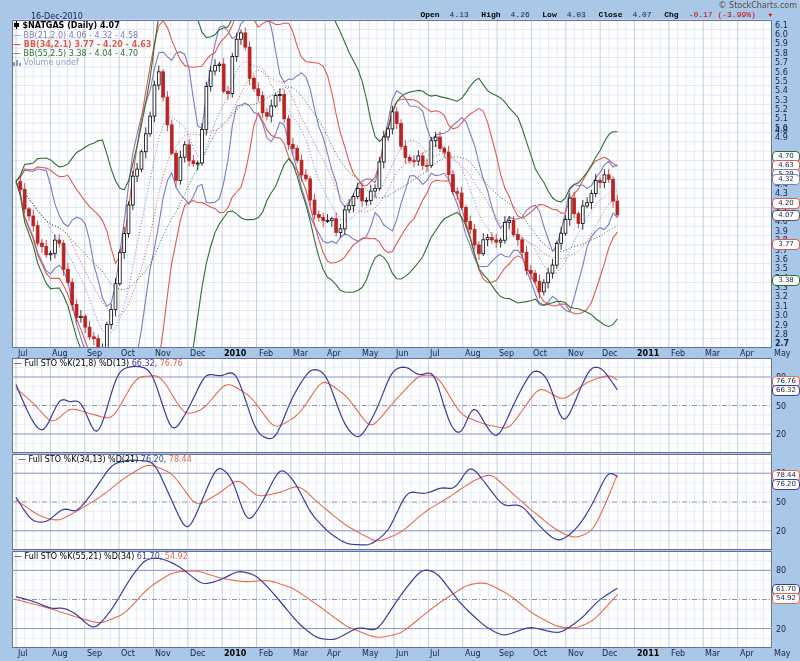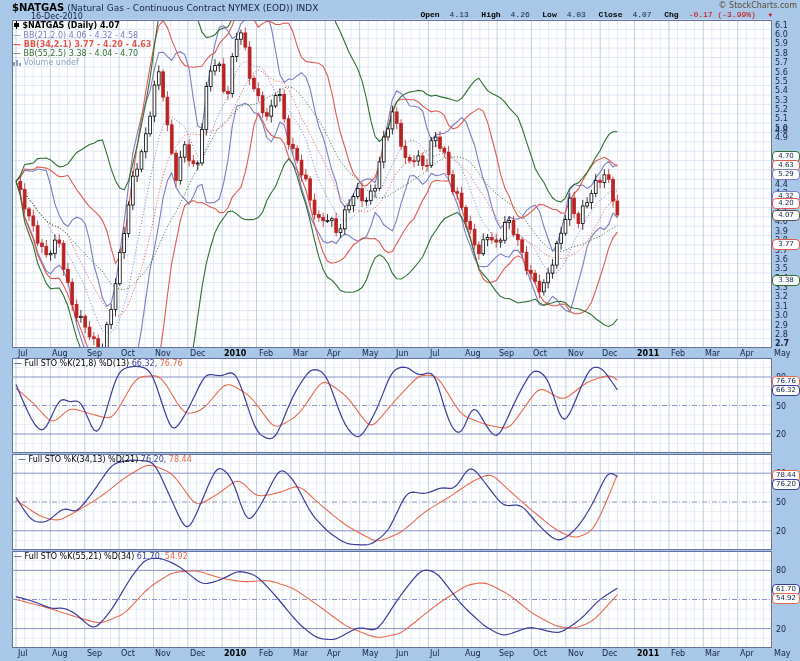--- a/index.html
+++ b/index.html
@@ -767,23 +767,20 @@
         <clipPath id="pclip2">
           <rect x="13" y="552" width="758" height="95"></rect>
         </clipPath>
         <g clip-path="url(#pclip2)">
           <path d="M16.0 599.5L18.5 600.1L21.0 600.8L23.5 601.4L26.1 602.1L28.6 602.7L31.1 603.4L33.6 604.0L36.1 604.7L38.6 605.3L41.2 606.0L43.7 606.7L46.2 607.4L48.7 608.2L51.2 608.9L53.7 609.7L56.3 610.5L58.8 611.4L61.3 612.2L63.8 613.0L66.3 613.8L68.8 614.6L71.4 615.4L73.9 616.2L76.4 617.0L78.9 617.7L81.4 618.4L83.9 619.2L86.5 619.9L89.0 620.6L91.5 621.3L94.0 621.9L96.5 622.4L99.0 622.6L101.5 622.4L104.1 621.9L106.6 621.1L109.1 620.1L111.6 619.1L114.1 618.1L116.6 617.1L119.2 615.9L121.7 614.6L124.2 612.9L126.7 610.9L129.2 608.5L131.7 605.8L134.3 603.1L136.8 600.4L139.3 597.7L141.8 595.0L144.3 592.4L146.8 590.0L149.4 587.8L151.9 585.8L154.4 584.0L156.9 582.3L159.4 580.7L161.9 579.1L164.5 577.5L167.0 575.9L169.5 574.6L172.0 573.5L174.5 572.7L177.0 572.1L179.6 571.8L182.1 571.6L184.6 571.4L187.1 571.2L189.6 571.0L192.1 570.9L194.6 571.0L197.2 571.2L199.7 571.7L202.2 572.3L204.7 573.1L207.2 573.9L209.7 574.7L212.3 575.5L214.8 576.3L217.3 577.0L219.8 577.7L222.3 578.3L224.8 578.8L227.4 579.3L229.9 579.7L232.4 580.1L234.9 580.5L237.4 580.9L239.9 581.2L242.5 581.5L245.0 581.6L247.5 581.6L250.0 581.5L252.5 581.4L255.0 581.2L257.6 581.0L260.1 580.8L262.6 580.7L265.1 580.6L267.6 580.7L270.1 581.0L272.6 581.6L275.2 582.3L277.7 583.0L280.2 583.9L282.7 584.7L285.2 585.5L287.7 586.4L290.3 587.4L292.8 588.6L295.3 589.9L297.8 591.5L300.3 593.2L302.8 594.9L305.4 596.6L307.9 598.3L310.4 600.0L312.9 601.8L315.4 603.6L317.9 605.4L320.5 607.2L323.0 609.0L325.5 610.9L328.0 612.8L330.5 614.6L333.0 616.5L335.6 618.4L338.1 620.2L340.6 622.0L343.1 623.8L345.6 625.4L348.1 626.8L350.7 628.0L353.2 629.1L355.7 630.1L358.2 631.1L360.7 632.1L363.2 633.0L365.7 634.0L368.3 635.0L370.8 635.9L373.3 636.6L375.8 637.1L378.3 637.3L380.8 637.2L383.4 636.9L385.9 636.5L388.4 636.0L390.9 635.5L393.4 634.9L395.9 634.3L398.5 633.5L401.0 632.4L403.5 630.9L406.0 629.2L408.5 627.2L411.0 625.2L413.6 623.2L416.1 621.2L418.6 619.2L421.1 617.1L423.6 615.1L426.1 613.1L428.7 611.1L431.2 609.0L433.7 607.1L436.2 605.2L438.7 603.4L441.2 601.7L443.7 600.0L446.3 598.3L448.8 596.7L451.3 595.1L453.8 593.5L456.3 591.9L458.8 590.2L461.4 588.7L463.9 587.3L466.4 586.1L468.9 585.1L471.4 584.4L473.9 583.9L476.5 583.5L479.0 583.1L481.5 583.0L484.0 583.1L486.5 583.6L489.0 584.4L491.6 585.5L494.1 586.8L496.6 588.1L499.1 589.4L501.6 590.7L504.1 592.1L506.7 593.6L509.2 595.2L511.7 596.9L514.2 598.8L516.7 600.8L519.2 602.8L521.7 604.8L524.3 606.9L526.8 608.9L529.3 610.8L531.8 612.6L534.3 614.3L536.8 615.8L539.4 617.3L541.9 618.6L544.4 619.9L546.9 621.2L549.4 622.5L551.9 623.8L554.5 624.9L557.0 625.9L559.5 626.6L562.0 627.1L564.5 627.4L567.0 627.7L569.6 627.9L572.1 627.9L574.6 627.8L577.1 627.3L579.6 626.5L582.1 625.6L584.7 624.5L587.2 623.4L589.7 622.1L592.2 620.5L594.7 618.6L597.2 616.3L599.8 613.8L602.3 611.1L604.8 608.4L607.3 605.7L609.8 602.9L612.3 600.2L614.8 597.5L617.4 594.7" fill="none" stroke="#e8694a" stroke-width="1.1"></path>
           <path d="M16.0 596.6L18.5 597.3L21.0 597.9L23.5 598.6L26.1 599.3L28.6 600.0L31.1 600.8L33.6 601.6L36.1 602.5L38.6 603.5L41.2 604.5L43.7 605.6L46.2 606.6L48.7 607.4L51.2 608.0L53.7 608.3L56.3 608.3L58.8 608.2L61.3 608.2L63.8 608.5L66.3 609.1L68.8 610.2L71.4 611.5L73.9 613.1L76.4 614.8L78.9 616.8L81.4 619.0L83.9 621.2L86.5 623.4L89.0 625.3L91.5 626.6L94.0 627.0L96.5 626.1L99.0 624.2L101.5 621.7L104.1 618.8L106.6 615.8L109.1 612.6L111.6 609.1L114.1 605.4L116.6 601.4L119.2 597.2L121.7 592.9L124.2 588.7L126.7 584.5L129.2 580.5L131.7 576.7L134.3 573.2L136.8 569.9L139.3 566.7L141.8 563.9L144.3 561.6L146.8 560.0L149.4 559.0L151.9 558.5L154.4 558.3L156.9 558.3L159.4 558.5L161.9 559.0L164.5 559.8L167.0 560.7L169.5 561.8L172.0 562.9L174.5 564.1L177.0 565.4L179.6 567.0L182.1 568.7L184.6 570.6L187.1 572.6L189.6 574.6L192.1 576.6L194.6 578.6L197.2 580.5L199.7 582.0L202.2 583.0L204.7 583.5L207.2 583.4L209.7 582.9L212.3 582.3L214.8 581.6L217.3 580.8L219.8 579.9L222.3 578.8L224.8 577.6L227.4 576.4L229.9 575.1L232.4 573.8L234.9 572.8L237.4 572.0L239.9 571.7L242.5 571.8L245.0 572.3L247.5 572.9L250.0 573.6L252.5 574.5L255.0 575.7L257.6 577.4L260.1 579.5L262.6 581.9L265.1 584.5L267.6 587.2L270.1 589.9L272.6 592.7L275.2 595.5L277.7 598.5L280.2 601.5L282.7 604.5L285.2 607.5L287.7 610.6L290.3 613.6L292.8 616.6L295.3 619.5L297.8 622.2L300.3 624.7L302.8 627.0L305.4 629.1L307.9 631.2L310.4 633.1L312.9 634.9L315.4 636.4L317.9 637.6L320.5 638.4L323.0 638.9L325.5 639.2L328.0 639.4L330.5 639.5L333.0 639.4L335.6 638.8L338.1 638.0L340.6 636.8L343.1 635.5L345.6 634.1L348.1 632.7L350.7 631.3L353.2 630.0L355.7 628.9L358.2 628.2L360.7 628.0L363.2 628.2L365.7 628.6L368.3 629.2L370.8 629.6L373.3 629.6L375.8 628.9L378.3 627.2L380.8 624.6L383.4 621.3L385.9 617.6L388.4 613.8L390.9 609.9L393.4 606.1L395.9 602.3L398.5 598.6L401.0 595.0L403.5 591.6L406.0 588.3L408.5 585.1L411.0 582.0L413.6 578.9L416.1 576.0L418.6 573.5L421.1 571.6L423.6 570.5L426.1 570.2L428.7 570.4L431.2 571.1L433.7 572.1L436.2 573.7L438.7 575.8L441.2 578.4L443.7 581.5L446.3 584.8L448.8 588.1L451.3 591.4L453.8 594.7L456.3 598.0L458.8 601.1L461.4 604.0L463.9 606.7L466.4 609.3L468.9 611.7L471.4 614.0L473.9 616.3L476.5 618.7L479.0 620.9L481.5 623.1L484.0 625.2L486.5 627.0L489.0 628.6L491.6 630.1L494.1 631.5L496.6 632.7L499.1 633.8L501.6 634.6L504.1 634.8L506.7 634.6L509.2 634.0L511.7 633.3L514.2 632.4L516.7 631.5L519.2 630.6L521.7 629.7L524.3 628.9L526.8 628.2L529.3 627.8L531.8 627.7L534.3 628.0L536.8 628.5L539.4 629.0L541.9 629.6L544.4 630.2L546.9 630.8L549.4 631.3L551.9 631.8L554.5 632.2L557.0 632.3L559.5 632.1L562.0 631.3L564.5 630.1L567.0 628.6L569.6 627.0L572.1 625.3L574.6 623.5L577.1 621.6L579.6 619.6L582.1 617.5L584.7 615.1L587.2 612.5L589.7 609.9L592.2 607.2L594.7 604.6L597.2 602.1L599.8 599.9L602.3 597.9L604.8 596.2L607.3 594.5L609.8 592.9L612.3 591.3L614.8 589.7L617.4 588.2" fill="none" stroke="#3c3c9c" stroke-width="1.2"></path>
         </g>
       </svg>
     </div>
 
-  <div class="abs t9 blk" style="left:12px;top:2px;white-space:nowrap;">
-    <span class="b t10">$NATGAS</span><span class="navy"> (Natural Gas - Continuous Contract NYMEX (EOD)) INDX</span>
-  </div>
   <div class="abs t8 navy" style="left:12px;top:12px;margin-left:19px;">16-Dec-2010</div>
   <div class="abs t8" style="right:3px;top:1px;color:#5a4a3a;">© StockCharts.com</div>
 
   <div class="abs t8 quote" style="right:28px;top:10px;white-space:nowrap;">
     <span class="b blk">Open</span><span class="navy">4.13</span>
     <span class="b blk">High</span><span class="navy">4.26</span>
     <span class="b blk">Low</span><span class="navy">4.03</span>
     <span class="b blk">Close</span><span class="navy">4.07</span>
     <span class="b blk">Chg</span><span style="color:#cc0000;">-0.17 (-3.99%)</span>
     <span style="color:#cc0000;font-size:6px;">▼</span>
@@ -925,21 +922,21 @@
       <span class="month" style="left:568px;top:649px;">Nov</span>
       <span class="month" style="left:602px;top:649px;">Dec</span>
       <span class="month yr" style="left:637px;top:649px;">2011</span>
       <span class="month" style="left:671px;top:649px;">Feb</span>
       <span class="month" style="left:705px;top:649px;">Mar</span>
       <span class="month" style="left:740px;top:649px;">Apr</span>
       <span class="month" style="left:774px;top:649px;">May</span>
       <div class="bubble" style="top: 151px; border-color: rgb(47, 111, 47);">4.70</div>
       <div class="bubble" style="top: 160px; border-color: rgb(224, 90, 80);">4.63</div>
       <div class="bubble" style="top: 169px; border-color: rgb(124, 124, 196);">5.29</div>
-      <div class="bubble" style="top: 191px; border-color: rgb(124, 124, 196);">4.32</div>
+      <div class="bubble" style="top: 174px; border-color: rgb(124, 124, 196);">4.32</div>
       <div class="bubble" style="top: 198px; border-color: rgb(224, 90, 80);">4.20</div>
       <div class="bubble" style="top: 210px; border-color: rgb(85, 85, 85);">4.07</div>
       <div class="bubble" style="top: 239px; border-color: rgb(224, 90, 80);">3.77</div>
       <div class="bubble" style="top: 275px; border-color: rgb(47, 111, 47);">3.38</div>
       <div class="bubble" style="top: 376px; border-color: rgb(232, 105, 74);">76.76</div>
       <div class="bubble" style="top: 385px; border-color: rgb(60, 60, 156);">66.32</div>
       <div class="bubble" style="top: 470px; border-color: rgb(232, 105, 74);">78.44</div>
       <div class="bubble" style="top: 479px; border-color: rgb(60, 60, 156);">76.20</div>
       <div class="bubble" style="top: 584px; border-color: rgb(60, 60, 156);">61.70</div>
       <div class="bubble" style="top: 593px; border-color: rgb(232, 105, 74);">54.92</div>

